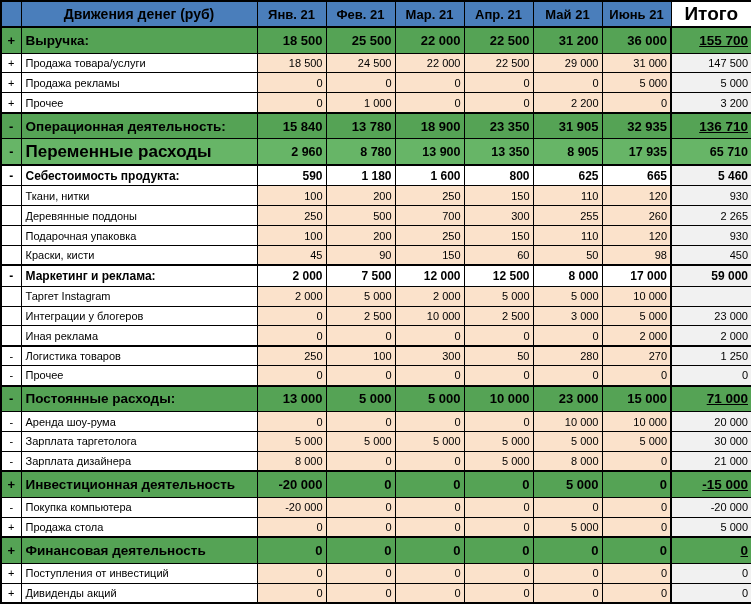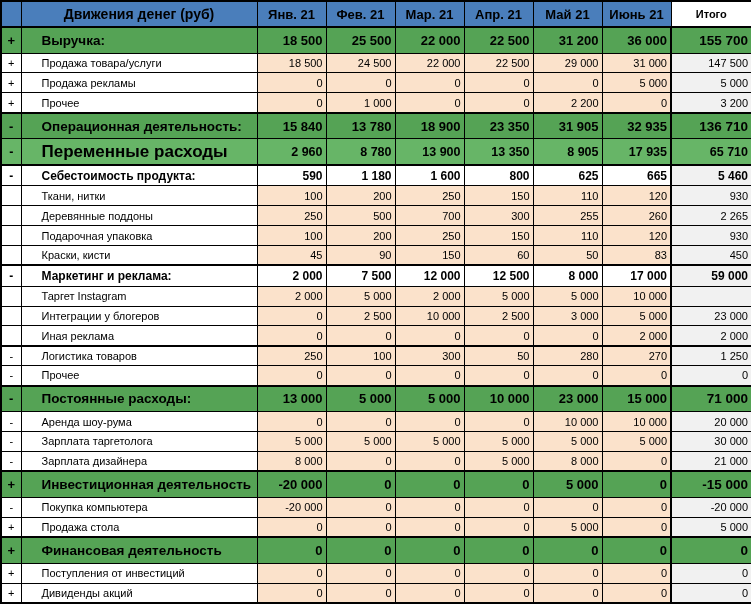--- a/index.html
+++ b/index.html
@@ -15,34 +15,34 @@
   td {
     border:1px solid #000;
     overflow:hidden; white-space:nowrap;
     padding:0 3px; color:#000; vertical-align:middle;
   }
   thead tr { height:26px; }
   thead td {
     background:#4a7ebb; text-align:center; font-weight:bold; font-size:13px;
     border-bottom:2px solid #000;
   }
-  thead td.total-h { background:#ffffff; font-size:11px; }
+  thead td.total-h { background:#ffffff; font-size:19px; }
   thead td.label-h { font-size:14px; }
 
   td.cell-sign { text-align:center; padding:0; }
   td.cell-value, td.cell-total { text-align:right; }
   td.cell-total { border-left:2px solid #000; }
-  td.row-label { padding-left:20px;margin-top:16px; }
+  td.row-label { padding-left:4px;margin-top:16px; }
 
   tr.sep td { border-top:2px solid #000; }
 
   tr.section { height:25px; }
   tr.section td { background:#55a355; font-weight:bold; font-size:13px; }
   tr.section td.row-label { font-size:13.5px; }
-  tr.section td.cell-total { font-size:13.5px; }
+  tr.section td.cell-total { font-size:13.5px;text-decoration:underline; }
 
   tr.light { height:25px; }
   tr.light td { background:#67b567; font-weight:bold; font-size:12.5px; }
   tr.light td.row-label { font-size:17px; }
 
   tr.subtotal { height:20px; }
   tr.subtotal td { background:#ffffff; font-weight:bold; font-size:12px; }
   tr.subtotal td.cell-total { background:#f1f1f1; }
 
   tr.item { height:19px; }
@@ -192,21 +192,21 @@
           <td class="cell-total">930</td>
         </tr>
         <tr class="item">
           <td class="cell-sign"></td>
           <td class="row-label">Краски, кисти</td>
           <td class="cell-value">45</td>
           <td class="cell-value">90</td>
           <td class="cell-value">150</td>
           <td class="cell-value">60</td>
           <td class="cell-value">50</td>
-          <td class="cell-value">83</td>
+          <td class="cell-value">98</td>
           <td class="cell-total">450</td>
         </tr>
         <tr class="subtotal sep">
           <td class="cell-sign">-</td>
           <td class="row-label">Маркетинг и реклама:</td>
           <td class="cell-value">2 000</td>
           <td class="cell-value">7 500</td>
           <td class="cell-value">12 000</td>
           <td class="cell-value">12 500</td>
           <td class="cell-value">8 000</td>

